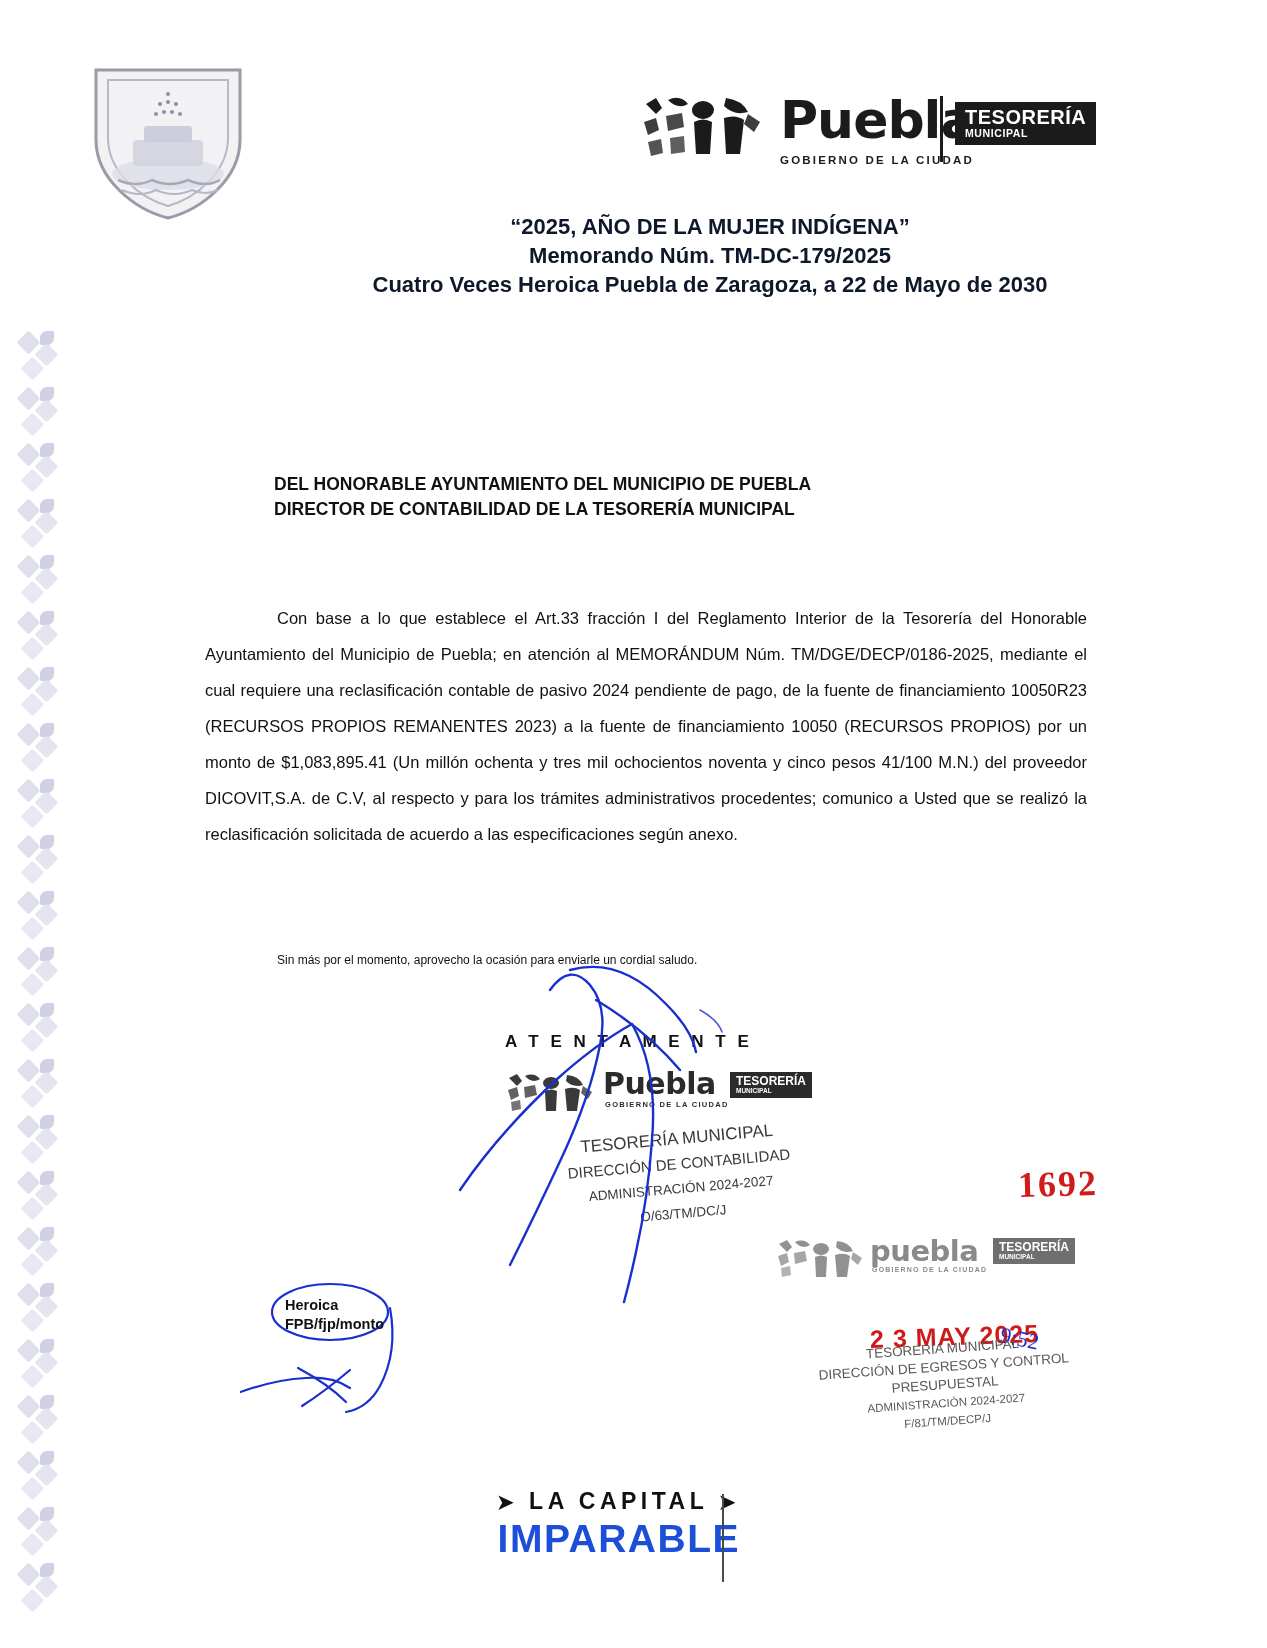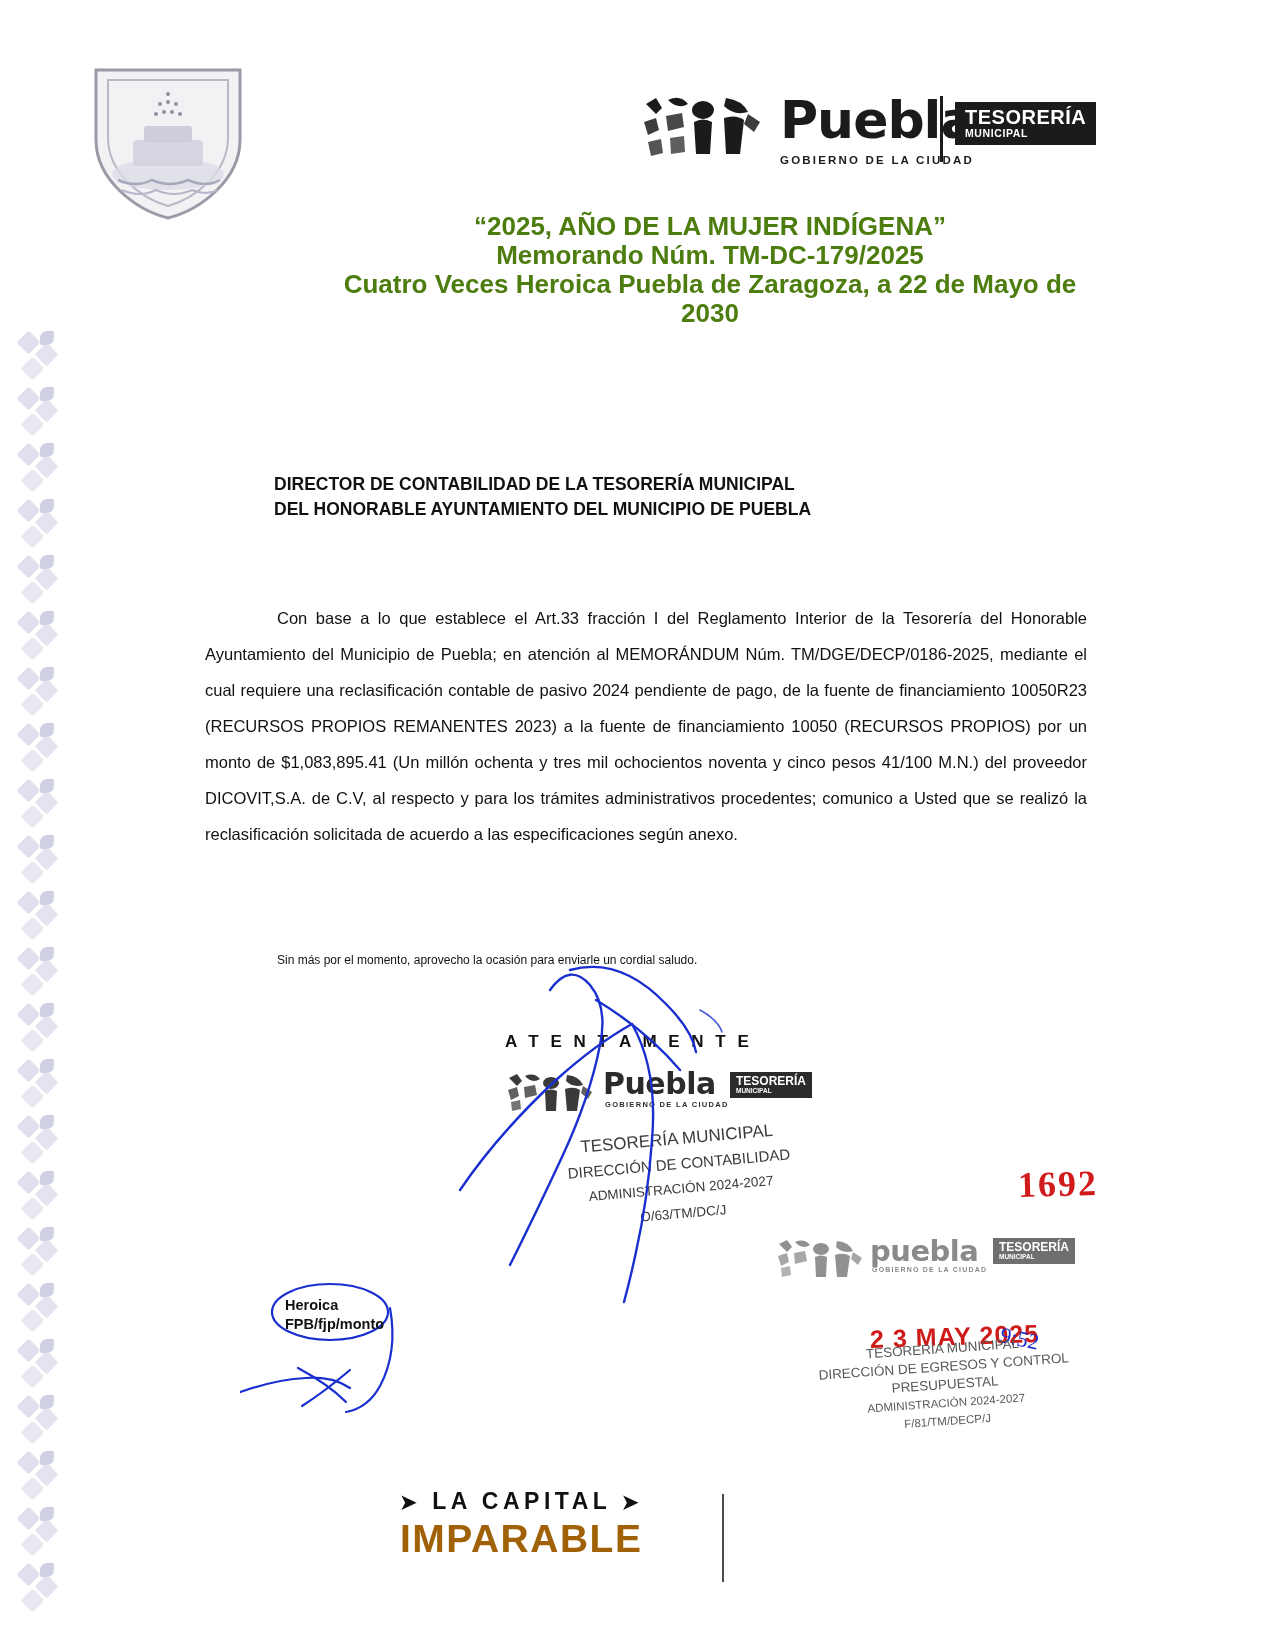--- a/index.html
+++ b/index.html
@@ -61,21 +61,21 @@
     position:absolute;left:315px;top:10px;
     background:#1b1b1b;color:#fff;padding:5px 10px 6px 10px;
   }
   .brand .tesoreria .t1{font-size:20px;font-weight:700;letter-spacing:.5px;line-height:20px;}
   .brand .tesoreria .t2{font-size:10.5px;font-weight:700;letter-spacing:.6px;line-height:12px;}
 
   
   .hdr-lines{
     position:absolute;left:330px;top:212px;width:760px;
     text-align:center;
-    font-size:26px;font-weight:700;line-height:29px;color:#4d7c0f;
+    font-size:22px;font-weight:700;line-height:29px;color:#0f172a;
   }
 
   
   .para-block{
     position:absolute;left:212px;top:354px;width:900px;
     font-size:17.5px;font-weight:700;line-height:25px;
   }
   .de-block{
     position:absolute;left:212px;top:472px;width:900px;
     font-size:17.5px;font-weight:700;line-height:25px;
@@ -175,28 +175,28 @@
   .stamp2 .tm .b{font-size:6.5px;font-weight:700;line-height:8px;}
   .stamp2 .lines{
     position:absolute;left:20px;top:108px;width:300px;text-align:center;
     transform:rotate(-4deg);
     font-size:13.5px;line-height:18px;color:#585858;
   }
   .stamp2 .lines .s4{font-size:11.5px;}
 
   
   .footer{
-    position:absolute;left:400px;top:1488px;width:340px;text-align:left;
+    position:absolute;left:400px;top:1488px;width:340px;text-align:right;
   }
   .footer .l1{
     font-size:23px;font-weight:700;letter-spacing:4.5px;color:#111;
     font-family:"Liberation Sans",sans-serif;
   }
   .footer .l2{
-    font-size:39px;font-weight:700;letter-spacing:1.5px;color:#a16207;
+    font-size:39px;font-weight:700;letter-spacing:1.5px;color:#1d4ed8;
     font-family:"Liberation Sans",sans-serif;margin-top:2px;
   }
   .footer .wing-l,.footer .wing-r{display:inline-block;color:#111;font-size:20px;}
   .footer .divider{
     position:absolute;left:322px;top:6px;width:2px;height:88px;background:#4a4a4a;
   }
 </style>
 </head>
 <body>
 
@@ -393,22 +393,22 @@
   </div>
 
   <div class="hdr-lines">
     <div>“2025, AÑO DE LA MUJER INDÍGENA”</div>
     <div>Memorando Núm. TM-DC-179/2025</div>
     <div>Cuatro Veces Heroica Puebla de Zaragoza, a 22 de Mayo de 2030</div>
   </div>
 
 
   <div class="de-block">
+    <div class="ind">DEL HONORABLE AYUNTAMIENTO DEL MUNICIPIO DE PUEBLA</div>
     <div class="ind">DIRECTOR DE CONTABILIDAD DE LA TESORERÍA MUNICIPAL</div>
-    <div class="ind">DEL HONORABLE AYUNTAMIENTO DEL MUNICIPIO DE PUEBLA</div>
   </div>
 
   <div class="body-text">
     <p class="first">Con base a lo que establece el Art.33 fracción I del Reglamento Interior de la Tesorería del Honorable Ayuntamiento del Municipio de Puebla; en atención al MEMORÁNDUM Núm. TM/DGE/DECP/0186-2025, mediante el cual requiere una reclasificación contable de pasivo 2024 pendiente de pago, de la fuente de   financiamiento 10050R23 (RECURSOS PROPIOS REMANENTES 2023) a la fuente de financiamiento 10050 (RECURSOS PROPIOS) por un monto de $1,083,895.41 (Un millón ochenta y tres mil ochocientos noventa y cinco pesos 41/100 M.N.) del proveedor DICOVIT,S.A. de C.V, al respecto y para los trámites administrativos procedentes; comunico a Usted que se realizó la reclasificación solicitada de acuerdo a las especificaciones según anexo.</p>
   </div>
   <div class="closing">
     <span class="ind2">Sin más por el momento, aprovecho la ocasión para enviarle un cordial saludo.</span>
   </div>
 
   <div class="atte">A T E N T A M E N T E</div>

